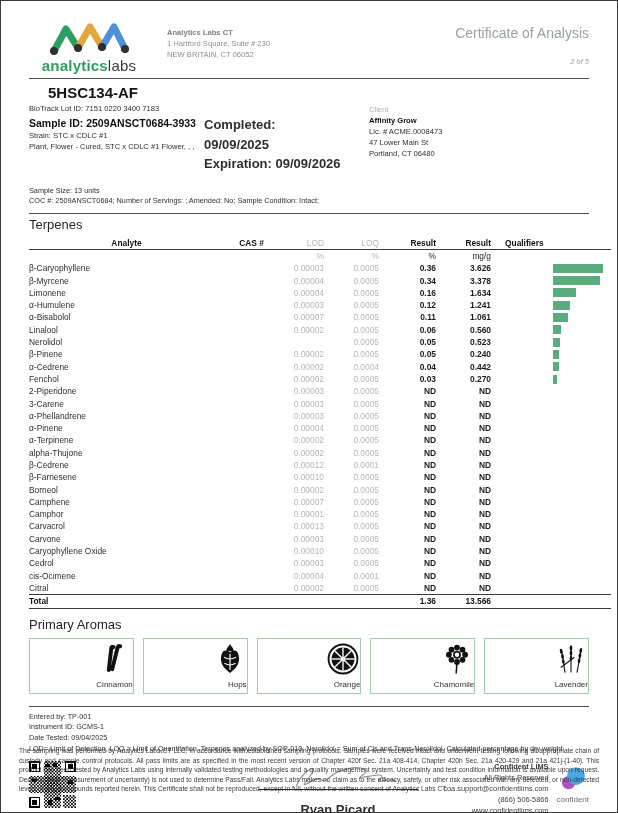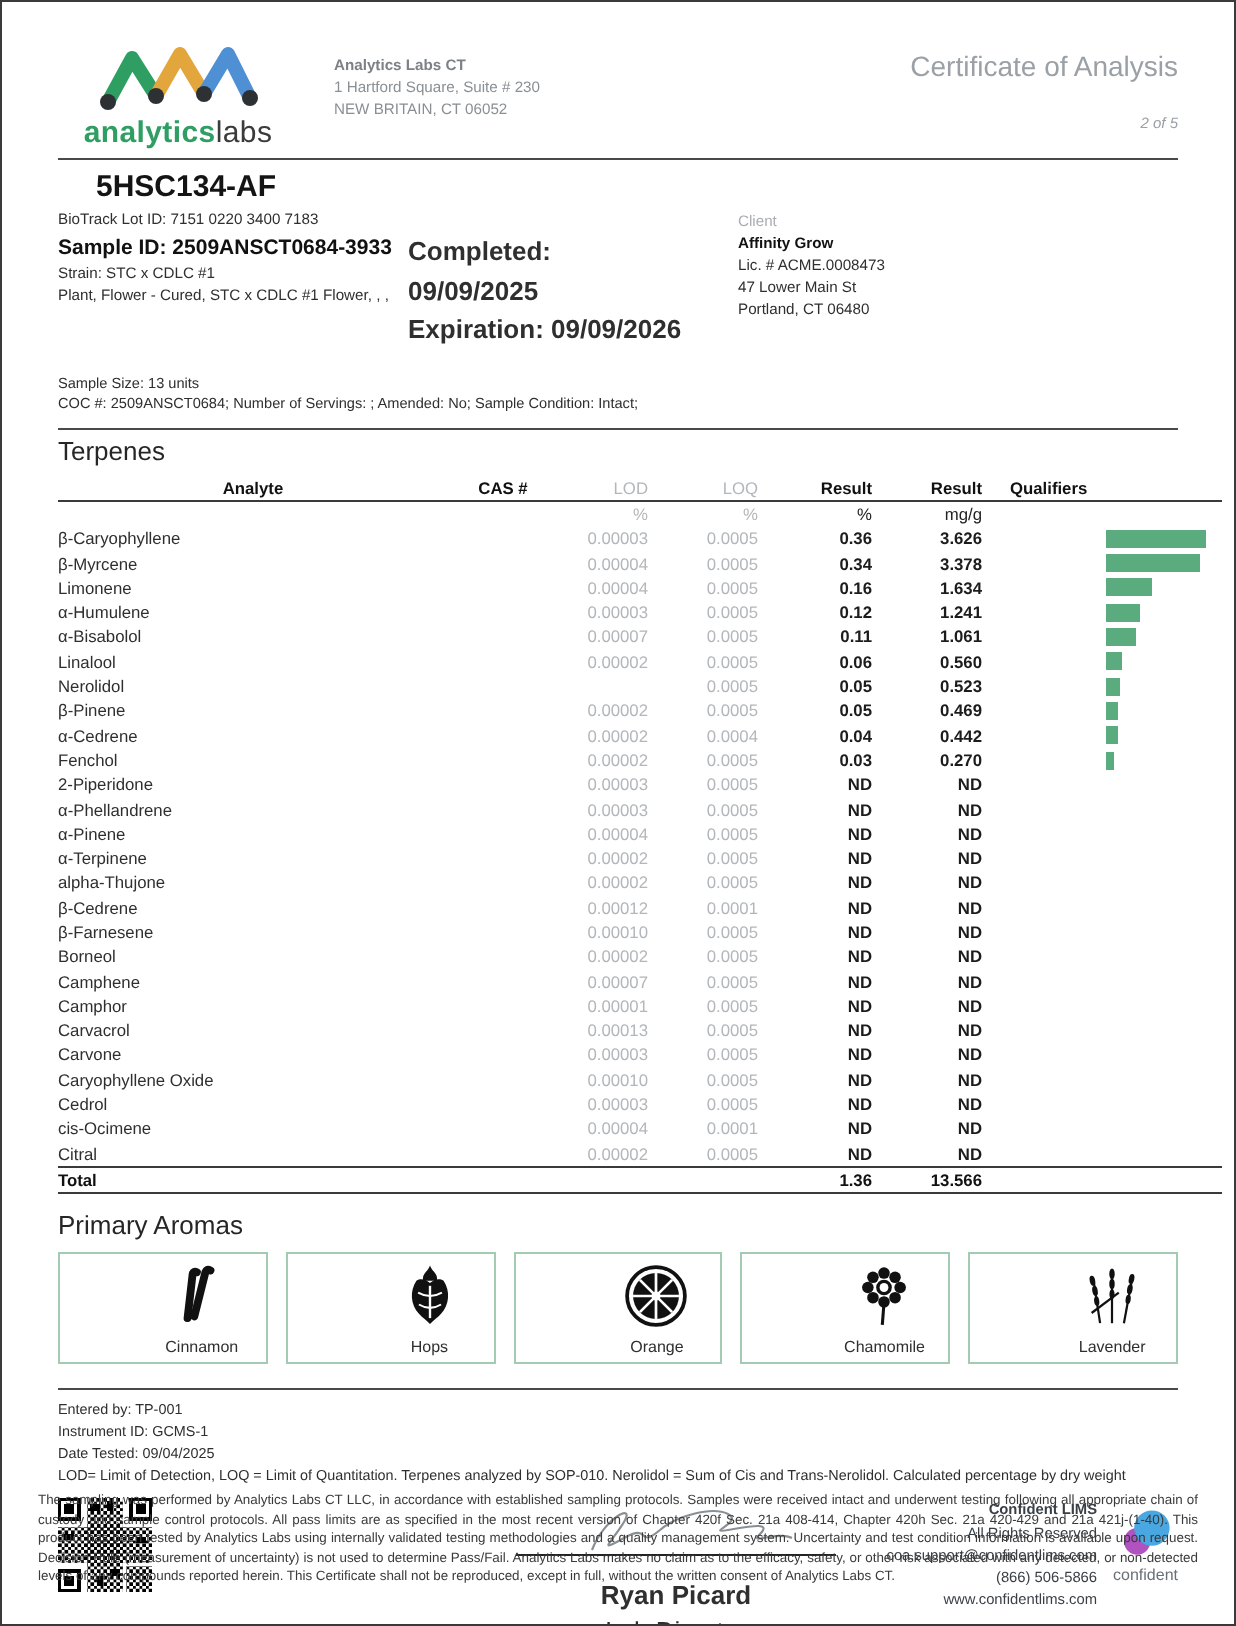--- a/index.html
+++ b/index.html
@@ -54,21 +54,21 @@
   .terp td.res { font-weight:700; color:#1c1c1c; }
   .terp tr.units td { color:#b3b7bb; }
   .terp tr.units td.dark { color:#222; font-weight:400; }
   .barcell { text-align:left !important; padding-left:0 !important; }
   .bar { height:9px; display:block; }
   .terp tr.total td { font-weight:700; color:#111; border-top:1px solid #3a3a3a; border-bottom:1.4px solid #3a3a3a; }
 
   
   .aroma-row { display:flex; gap:9px; margin-top:6px; }
   .aroma-card { width:109px; height:56px; border:1px solid #a3cbb1; background:#fff;
-    display:flex; flex-direction:column; align-items:center; justify-content:center; gap:4px;padding-left:39px; }
+    display:flex; flex-direction:column; align-items:flex-end; justify-content:center; gap:4px;padding-left:39px; }
   .aroma-icon svg { width:34px; height:34px; display:block; }
   .aroma-label { font-size:8px; color:#2f2f2f; }
 
   .foot-rule { border:none; border-top:1.3px solid #4a4a4a; margin-top:12px; }
   .notes { font-size:7.2px; line-height:1.5; color:#2f2f2f; margin-top:5px; }
 
   
   .band { display:flex; align-items:flex-start; margin-top:6px; }
   .qr { width:47px; height:47px; }
   .sig-block { margin-left:182px; width:160px; text-align:center; }
@@ -272,21 +272,21 @@
               <span class="bar" style="width: 7.2118px; background: rgb(90, 171, 125);"></span>
             </td>
       </tr>
 
       <tr>
         <td class="l c-analyte">β-Pinene</td>
         <td class="l c-cas"></td>
         <td class="grey c-lod">0.00002</td>
         <td class="grey c-loq">0.0005</td>
         <td class="res c-pct">0.05</td>
-        <td class="res c-mgg">0.469</td>
+        <td class="res c-mgg">0.240</td>
         <td class="c-qual"></td>
         <td class="barcell">
               <span class="bar" style="width: 6.46718px; background: rgb(90, 171, 125);"></span>
             </td>
       </tr>
 
       <tr>
         <td class="l c-analyte">α-Cedrene</td>
         <td class="l c-cas"></td>
         <td class="grey c-lod">0.00002</td>
@@ -319,20 +319,32 @@
         <td class="grey c-lod">0.00003</td>
         <td class="grey c-loq">0.0005</td>
         <td class="res c-pct">ND</td>
         <td class="res c-mgg">ND</td>
         <td class="c-qual"></td>
         <td class="barcell">
               <span class="bar"></span>
             </td>
       </tr>
 
+      <tr>
+        <td class="l c-analyte">3-Carene</td>
+        <td class="l c-cas"></td>
+        <td class="grey c-lod">0.00003</td>
+        <td class="grey c-loq">0.0005</td>
+        <td class="res c-pct">ND</td>
+        <td class="res c-mgg">ND</td>
+        <td class="c-qual"></td>
+        <td class="barcell">
+              <span class="bar"></span>
+            </td>
+      </tr>
 
       <tr>
         <td class="l c-analyte">α-Phellandrene</td>
         <td class="l c-cas"></td>
         <td class="grey c-lod">0.00003</td>
         <td class="grey c-loq">0.0005</td>
         <td class="res c-pct">ND</td>
         <td class="res c-mgg">ND</td>
         <td class="c-qual"></td>
         <td class="barcell">

